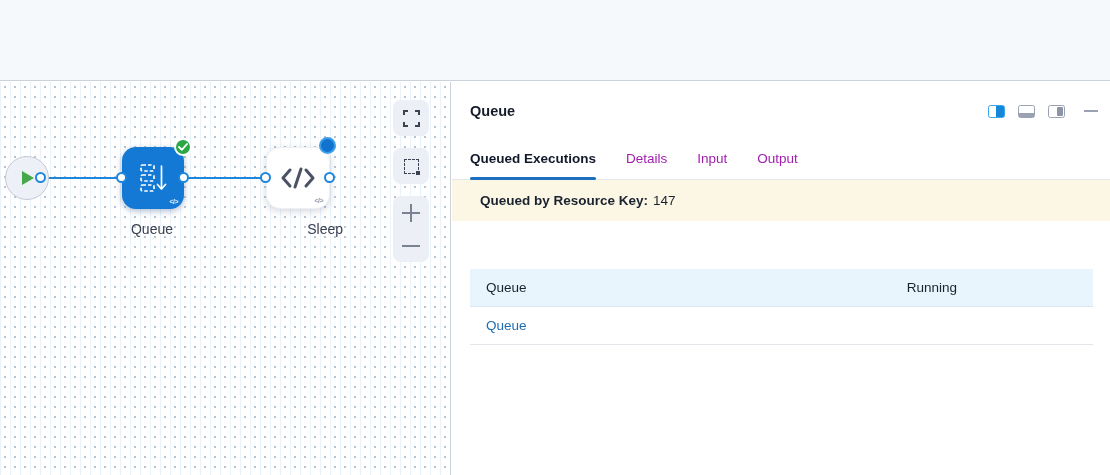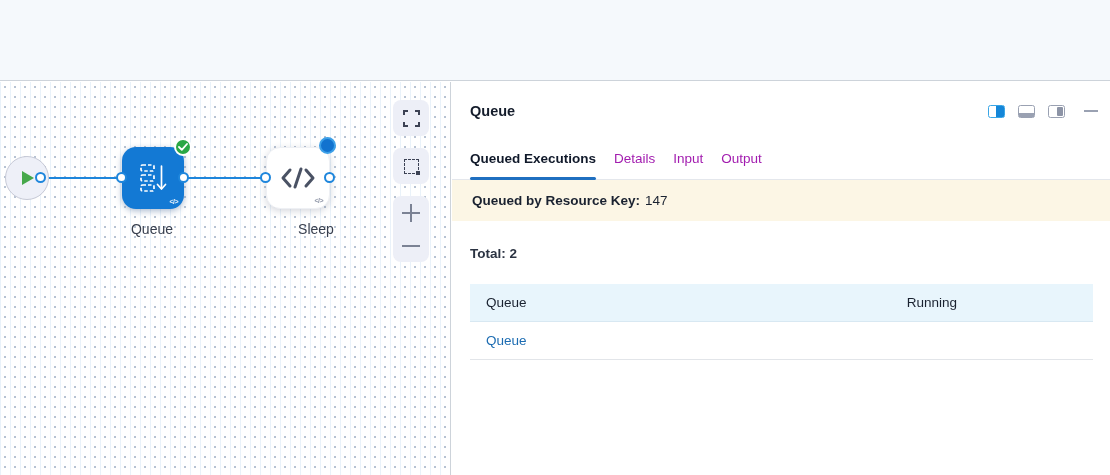--- a/index.html
+++ b/index.html
@@ -78,30 +78,30 @@
   .lay-left::after { content:""; position:absolute; right:0; top:0; bottom:0;
     width:8px; background:#1586d8; border-radius:0 1px 1px 0; }
   .lay-bottom { border:1.5px solid #9aa1b2; }
   .lay-bottom::after { content:""; position:absolute; left:0; right:0; bottom:0;
     height:4px; background:#9aa1b2; }
   .lay-right { border:1.5px solid #9aa1b2; }
   .lay-right::after { content:""; position:absolute; right:1px; top:1px; bottom:1px;
     width:6px; background:#8d94a6; border-radius:1px; }
   .min-ic { width:14px; height:2px; background:#9aa1b2; margin-left:6px; cursor:pointer; }
 
-  .tabbar { display:flex; align-items:flex-end; gap:18px; padding:0 18px;
+  .tabbar { display:flex; align-items:flex-end; gap:30px; padding:0 18px;
     height:54px; border-bottom:1px solid #e4e7ec;text-align:right; }
   .tab { font-size:13.5px; color:#a21caf; padding-bottom:13px; position:relative;
     cursor:pointer; white-space:nowrap; }
   .tab.active { font-weight:bold; color:#10192a; }
   .tab.active::after { content:""; position:absolute; left:0; right:0; bottom:-1px;
     height:3px; background:#1f6fc0; border-radius:2px; }
 
   .banner { height:41px; background:#fcf6e5; display:flex; align-items:center;
-    padding:0 20px; font-size:13.5px; color:#1a2230; }
+    padding:0 28px; font-size:13.5px; color:#1a2230; }
   .banner b { font-weight:bold; margin-right:5px; }
 
   .panel-body { padding:25px 17px 0 18px; }
   .total { font-size:13.5px; font-weight:bold; color:#2b3342; }
 
   .exec-table { margin-top:23px; }
   .exec-row { display:grid; grid-template-columns:48% 1fr 110px; align-items:center;
     height:38px; font-size:13.5px; border-bottom:1px solid #e2e5e9; cursor:pointer; }
   .exec-row.hl { background:#e8f5fc; border-bottom:1px solid #d8e8f2; }
   .cell-name { padding-left:16px; color:#1a2230; }
@@ -153,21 +153,21 @@
         <polyline points="10,4 3,12 10,20"></polyline>
         <polyline points="26,4 33,12 26,20"></polyline>
         <line x1="21" y1="3" x2="15" y2="21"></line>
       </g>
     </svg>
     <span class="mini-code on-white">&lt;/&gt;</span>
   </div>
   <div class="port" style="left:260px; top:90px;"></div>
   <div class="port" style="left:324px; top:90px;"></div>
   <div class="badge badge-dot"></div>
-  <div class="node-label" style="left:256px;">Sleep</div>
+  <div class="node-label" style="left:223px;text-align:right;">Sleep</div>
 
   <div class="tool-btn" style="top:18px;">
     <svg width="17" height="17" viewBox="0 0 17 17">
       <g fill="none" stroke="#3c4254" stroke-width="2">
         <polyline points="1,5 1,1 5,1"></polyline>
         <polyline points="12,1 16,1 16,5"></polyline>
         <polyline points="16,12 16,16 12,16"></polyline>
         <polyline points="5,16 1,16 1,12"></polyline>
       </g>
     </svg>
@@ -203,21 +203,20 @@
     <div class="tab">Input</div>
     <div class="tab">Output</div>
   </div>
 
   <div class="banner">
     <b>Queued by Resource Key:</b>
     <span>147</span>
   </div>
 
   <div class="panel-body">
-    <div class="total">Total: 2</div>
 
     <div class="exec-table">
       <div class="exec-row hl">
         <div class="cell-name">Queue</div>
         <div class="cell-status">Running</div>
       </div>
       <div class="exec-row">
         <div class="cell-name link">Queue</div>
         <div class="cell-status"></div>
       </div>

